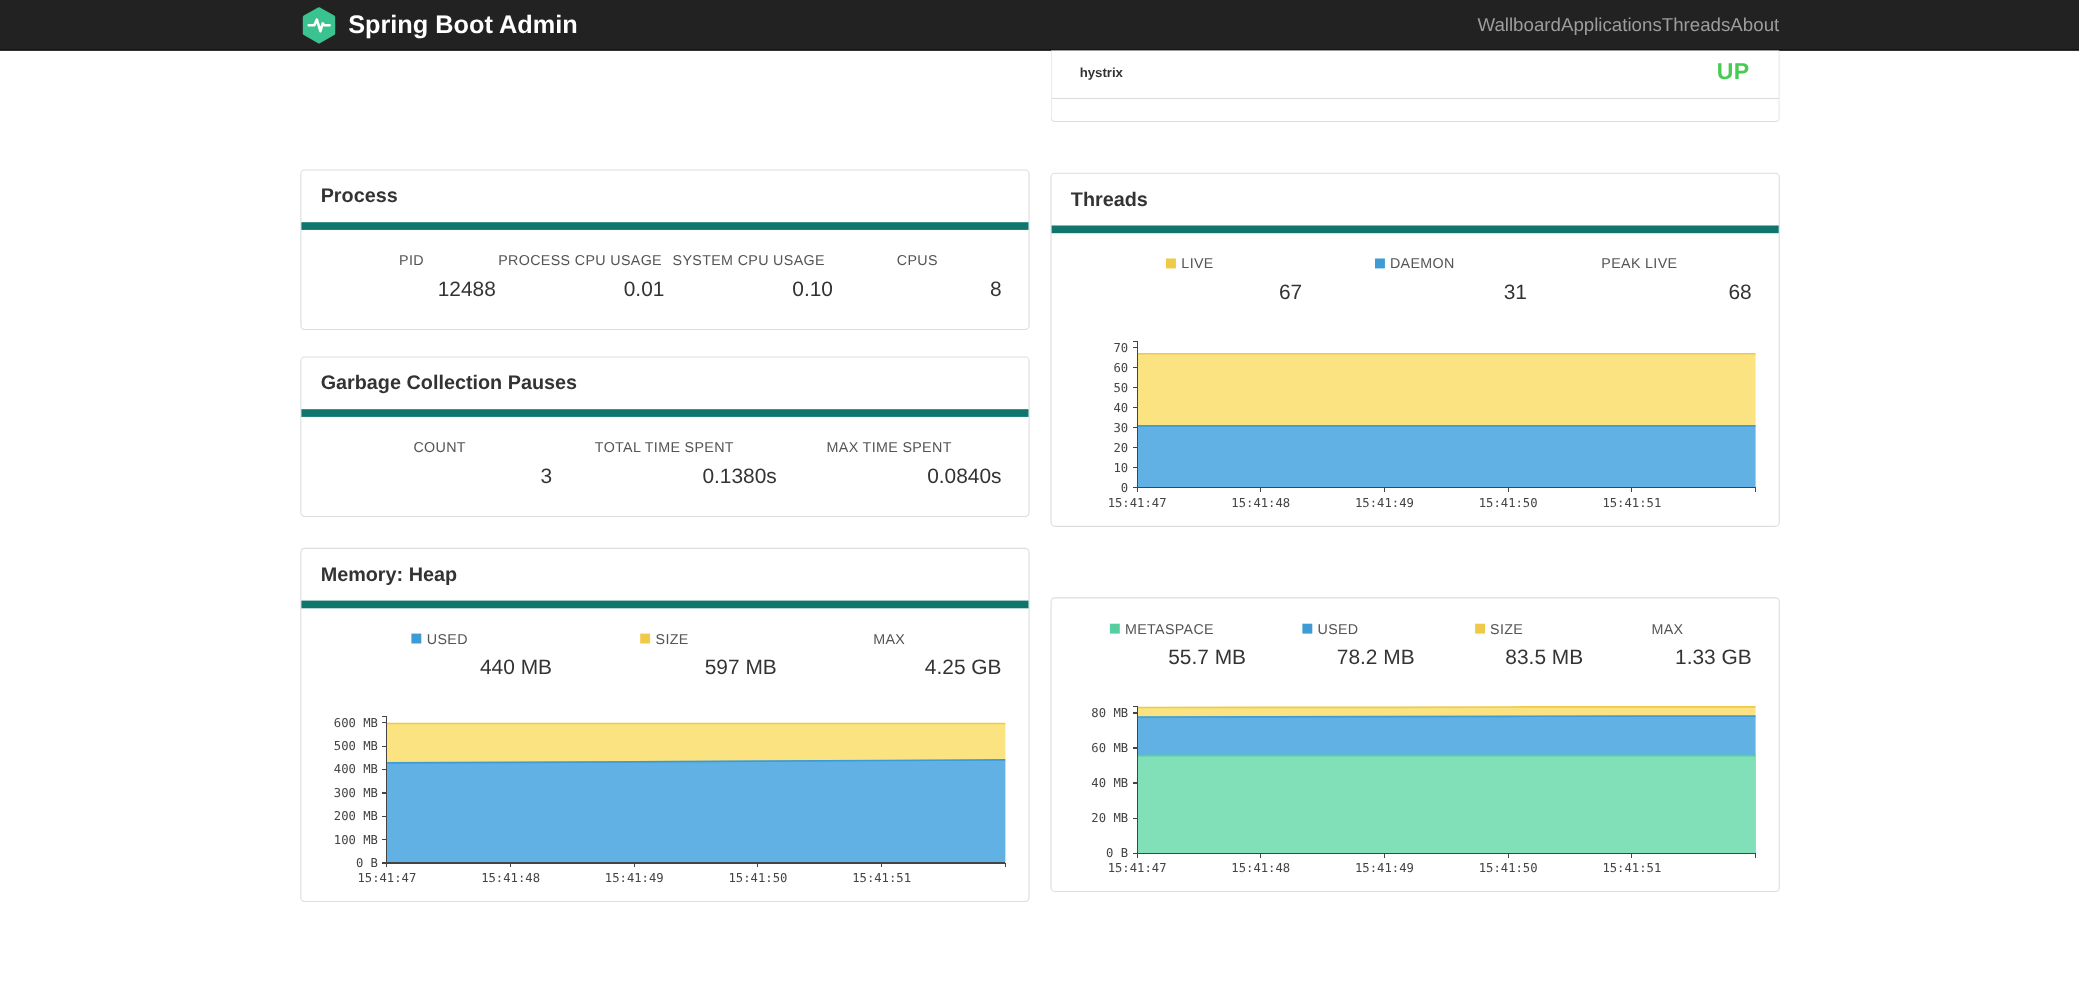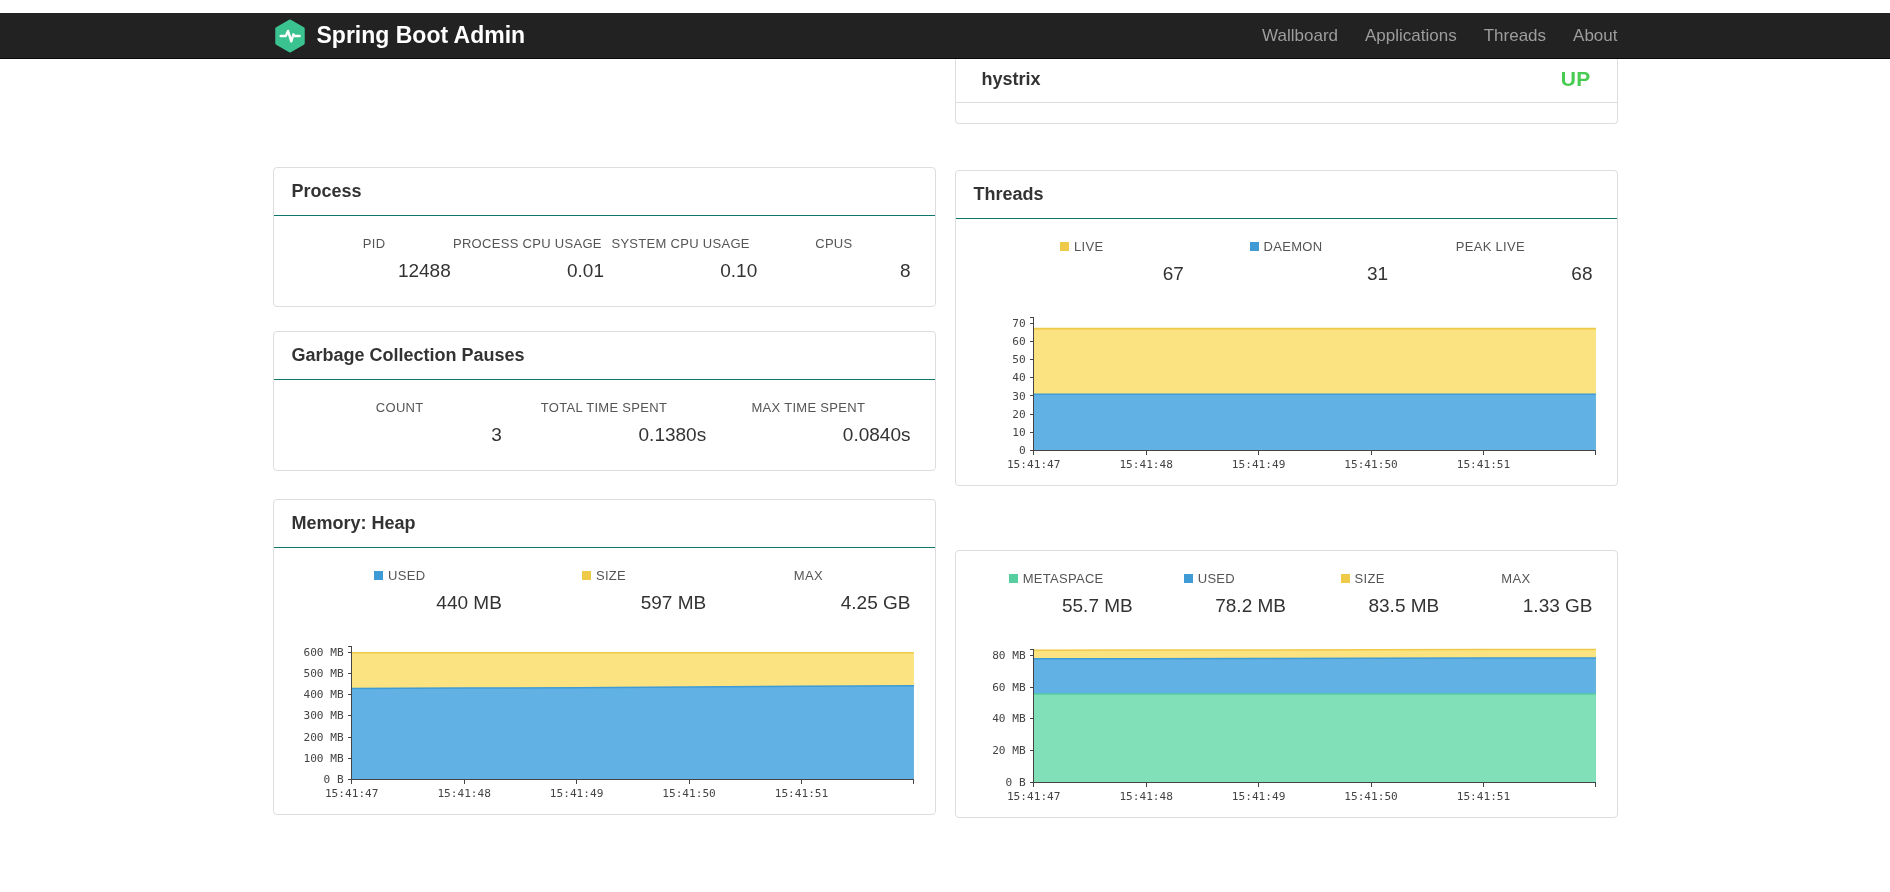--- a/index.html
+++ b/index.html
@@ -12,30 +12,30 @@
   }
 
   
   .navbar {
     height: 46px;
     background: #222222;
     border-bottom: 1px solid #080808;
   }
   .nav-inner {
     width: 1345px; height: 100%;
-    margin: 13px auto;
+    margin: 0 auto;
     display: flex; align-items: center; justify-content: space-between;
   }
   .brand {
     display: flex; align-items: center; gap: 10px;
     color: #ffffff; font-size: 23px; font-weight: 700;
     cursor: pointer; text-decoration: none;
   }
   .brand svg { display: block; }
-  .nav-links { display: flex; gap: 27px; }
+  .nav-links { display: flex; }
   .nav-link {
     color: #9d9d9d; font-size: 17px; cursor: pointer;
   }
 
   
   .content {
     display: flex; gap: 19px;
     width: 1345px; margin: 0 auto;
   }
   .col { flex: 1; min-width: 0; }
@@ -53,30 +53,30 @@
     padding-bottom: 20px;
   }
   .panel-hystrix  { margin-bottom: 46px; }
   .panel-process  { margin-bottom: 24px; }
   .panel-gc       { margin-bottom: 28px; }
   .panel-threads  { margin-bottom: 64px; }
 
   .panel-heading {
     padding: 13px 18px;
     font-size: 18px; font-weight: 700; color: #333;
-    border-bottom: 1px solid #0f766e;
+    border-bottom: 7px solid #0f766e;
   }
 
   .app-row {
     display: flex; justify-content: space-between; align-items: center;
     padding: 8px 26px 11px;
     border-bottom: 1px solid #ddd;
     cursor: pointer;
   }
-  .app-name { font-size: 18px; font-weight: 700; color: #333; }
+  .app-name { font-size: 12px; font-weight: 700; color: #333; }
   .app-status { font-size: 21px; font-weight: 700; letter-spacing: .3px; }
 
   .stats-row {
     display: flex;
     padding: 20px 24px 24px;
   }
   .stat { flex: 1; text-align: right; }
   .stat-label {
     display: flex; align-items: center; justify-content: center; gap: 5px;
     font-size: 13px; color: #555; letter-spacing: .3px;

